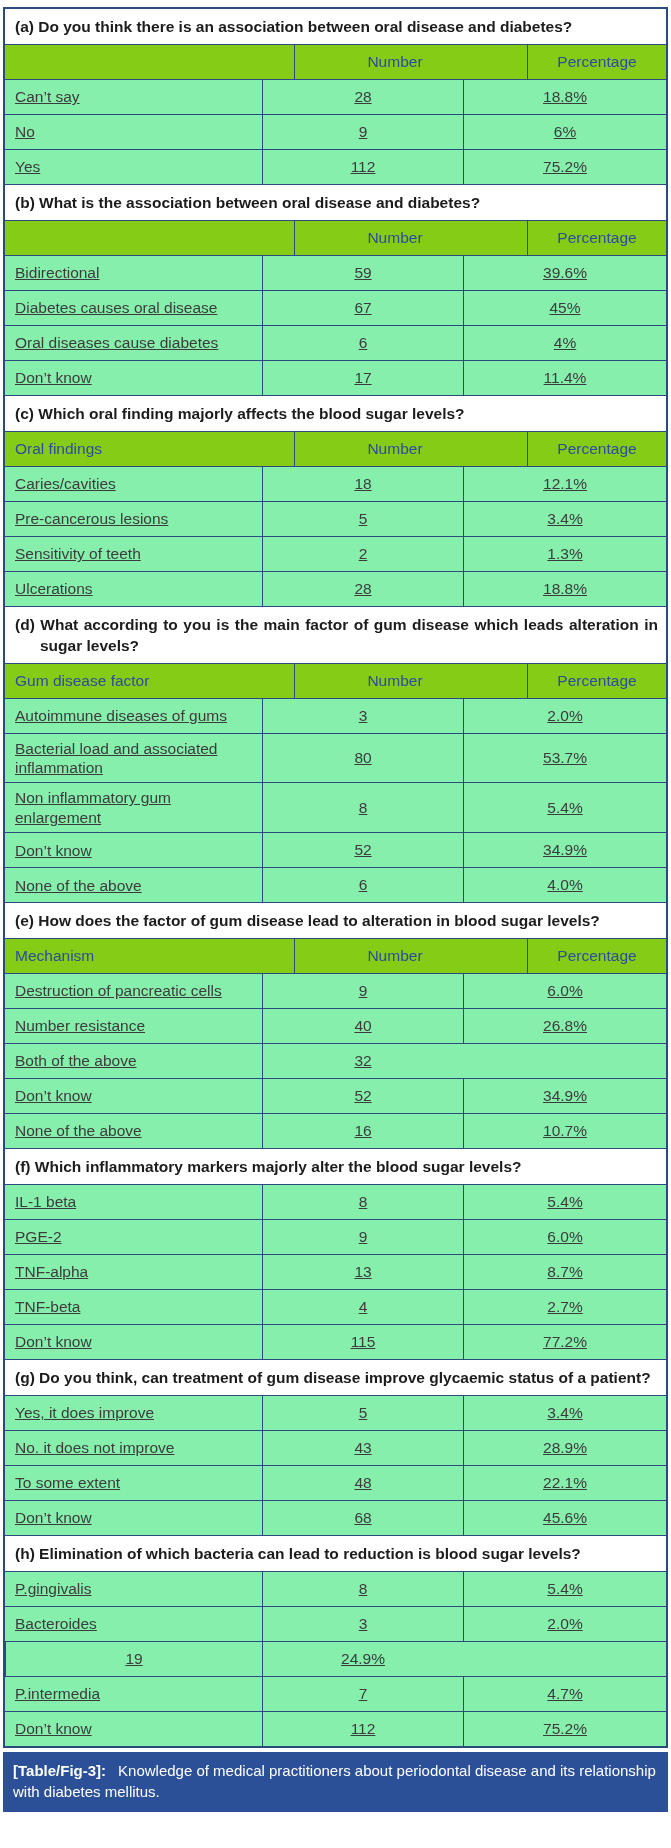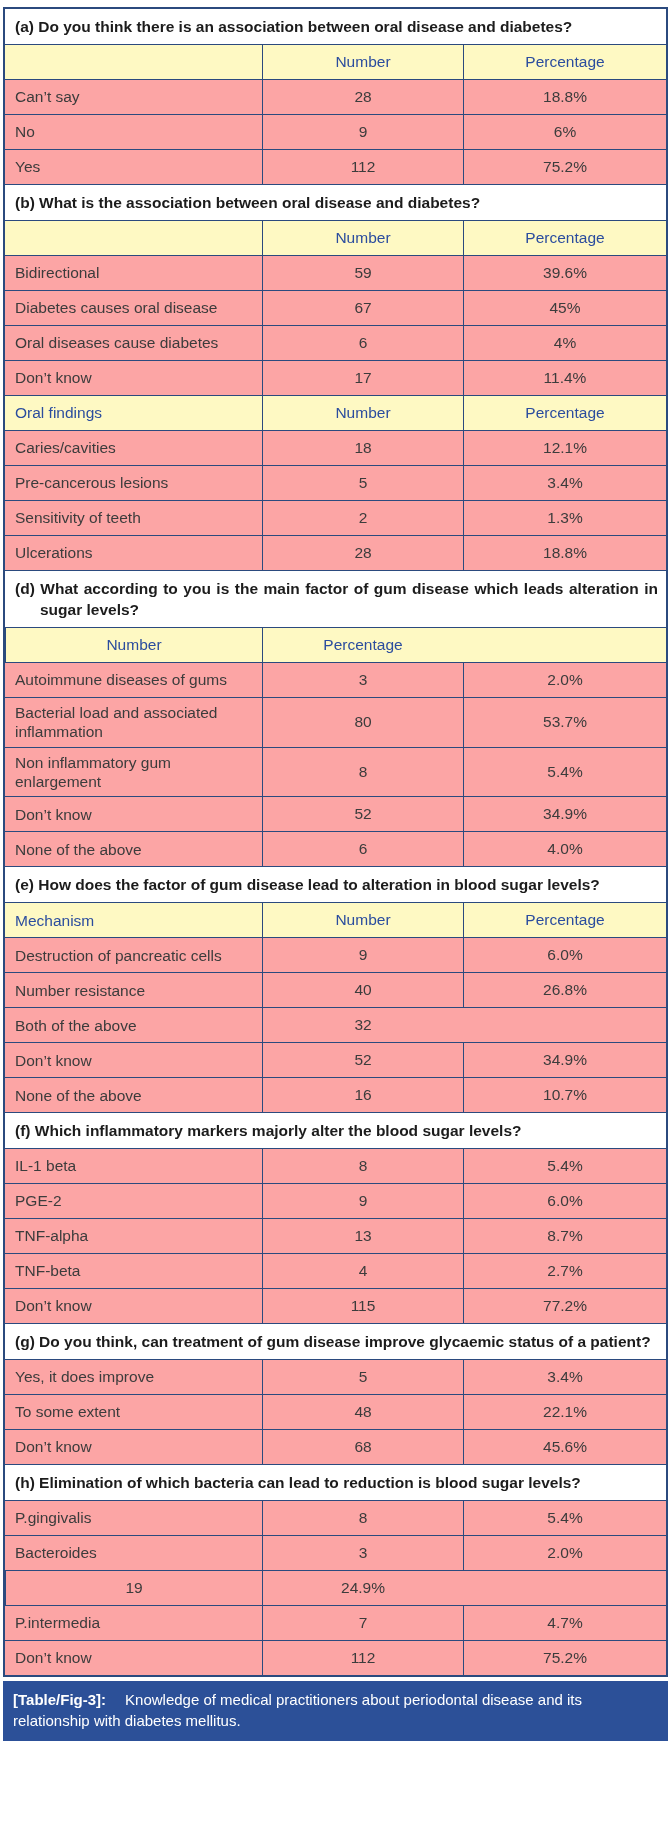--- a/index.html
+++ b/index.html
@@ -33,24 +33,25 @@
   }
   .title-row .qtext {
     display: block;
     text-align: justify;
     padding-left: 25px;
     text-indent: -25px;
     line-height: 1.35;
   }
 
   .header-row {
-    background: #fef9c3;
+    background: #84cc16;
     color: #2b4d9e;
-  }
-  .data-row { background: #fca5a5; }
+    gap: 32px;
+  }
+  .data-row { background: #86efac; text-decoration: underline; }
 
   .c1 {
     display: flex;
     align-items: center;
     padding: 5px 8px 5px 10px;
     line-height: 1.25;
   }
   .c2, .c3 {
     display: flex;
     align-items: center;
@@ -61,21 +62,21 @@
   }
 
   .caption {
     margin-top: 4px;
     background: #2c5098;
     color: #ffffff;
     font-size: 15px;
     line-height: 1.4;
     padding: 8px 10px 10px 10px;
   }
-  .cap-label { font-weight: bold; margin-right: 19px; text-align: right; }
+  .cap-label { font-weight: bold; margin-right: 12px; text-align: right; }
 </style>
 </head>
 <body>
 
 <div class="figure">
   <div class="table" id="table">
       <div class="row title-row">
     <span class="qtext">(a) Do you think there is an association between oral disease and diabetes?</span>
   </div>
       <div class="row header-row">
@@ -119,20 +120,23 @@
       <div class="row data-row">
     <div class="c1">Oral diseases cause diabetes</div>
     <div class="c2">6</div>
     <div class="c3">4%</div>
   </div>
       <div class="row data-row">
     <div class="c1">Don’t know</div>
     <div class="c2">17</div>
     <div class="c3">11.4%</div>
   </div>
+      <div class="row title-row">
+    <span class="qtext">(c) Which oral finding majorly affects the blood sugar levels?</span>
+  </div>
       <div class="row header-row">
     <div class="c1">Oral findings</div>
     <div class="c2">Number</div>
     <div class="c3">Percentage</div>
   </div>
       <div class="row data-row">
     <div class="c1">Caries/cavities</div>
     <div class="c2">18</div>
     <div class="c3">12.1%</div>
   </div>
@@ -148,20 +152,21 @@
   </div>
       <div class="row data-row">
     <div class="c1">Ulcerations</div>
     <div class="c2">28</div>
     <div class="c3">18.8%</div>
   </div>
       <div class="row title-row">
     <span class="qtext">(d) What according to you is the main factor of gum disease which leads alteration in sugar levels?</span>
   </div>
       <div class="row header-row">
+    <div class="c1">Gum disease factor</div>
     <div class="c2">Number</div>
     <div class="c3">Percentage</div>
   </div>
       <div class="row data-row">
     <div class="c1">Autoimmune diseases of gums</div>
     <div class="c2">3</div>
     <div class="c3">2.0%</div>
   </div>
       <div class="row data-row">
     <div class="c1">Bacterial load and associated inflammation</div>
@@ -245,20 +250,25 @@
   </div>
       <div class="row title-row">
     <span class="qtext">(g) Do you think, can treatment of gum disease improve glycaemic status of a patient?</span>
   </div>
       <div class="row data-row">
     <div class="c1">Yes, it does improve</div>
     <div class="c2">5</div>
     <div class="c3">3.4%</div>
   </div>
       <div class="row data-row">
+    <div class="c1">No. it does not improve</div>
+    <div class="c2">43</div>
+    <div class="c3">28.9%</div>
+  </div>
+      <div class="row data-row">
     <div class="c1">To some extent</div>
     <div class="c2">48</div>
     <div class="c3">22.1%</div>
   </div>
       <div class="row data-row">
     <div class="c1">Don’t know</div>
     <div class="c2">68</div>
     <div class="c3">45.6%</div>
   </div>
       <div class="row title-row">

